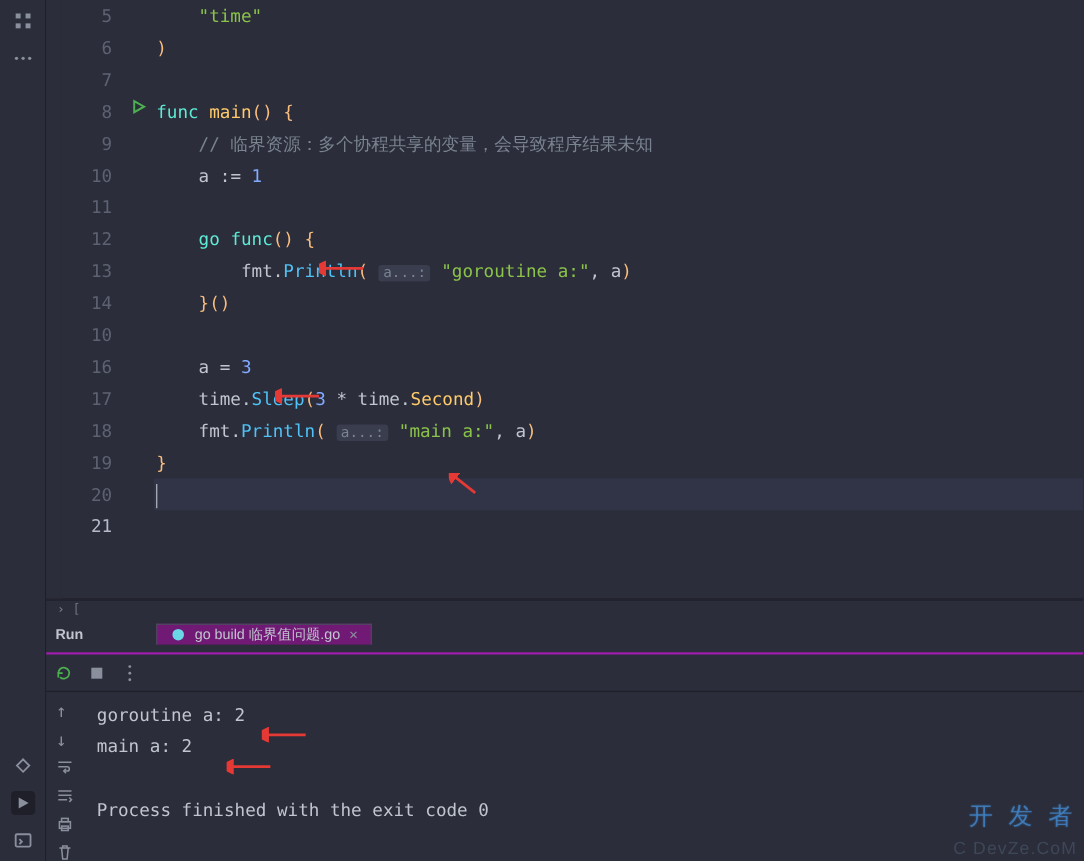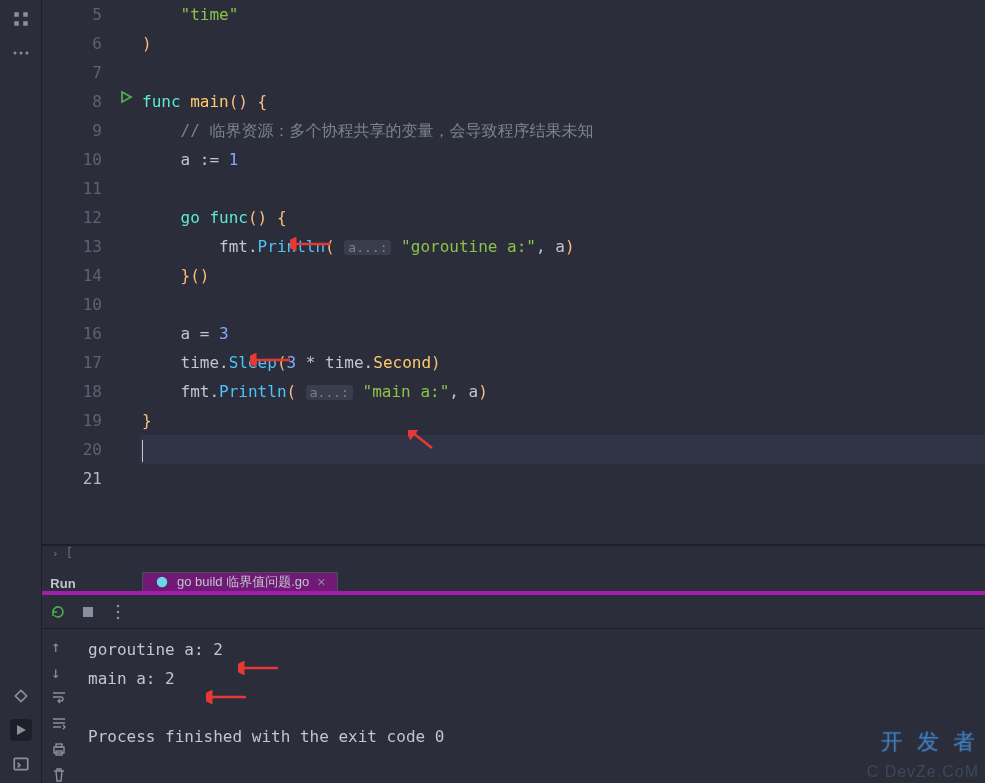--- a/index.html
+++ b/index.html
@@ -126,22 +126,22 @@
 }
 .terminal {
   height: 236px;
   background: #2b2d3a;
   display: flex;
   flex-direction: column;
 }
 .terminal-header {
   height: 35px;
   display: flex;
-  align-items: flex-end;
-  border-bottom: 4px solid #a21caf;
+  align-items: center;
+  border-bottom: 2px solid #a21caf;
 }
 .term-run-label {
   width: 42px;
   display: flex;
   align-items: center;
   justify-content: center;
   color: #c0c5ce;
   font-family: sans-serif;
   font-size: 13px;
   font-weight: bold;

